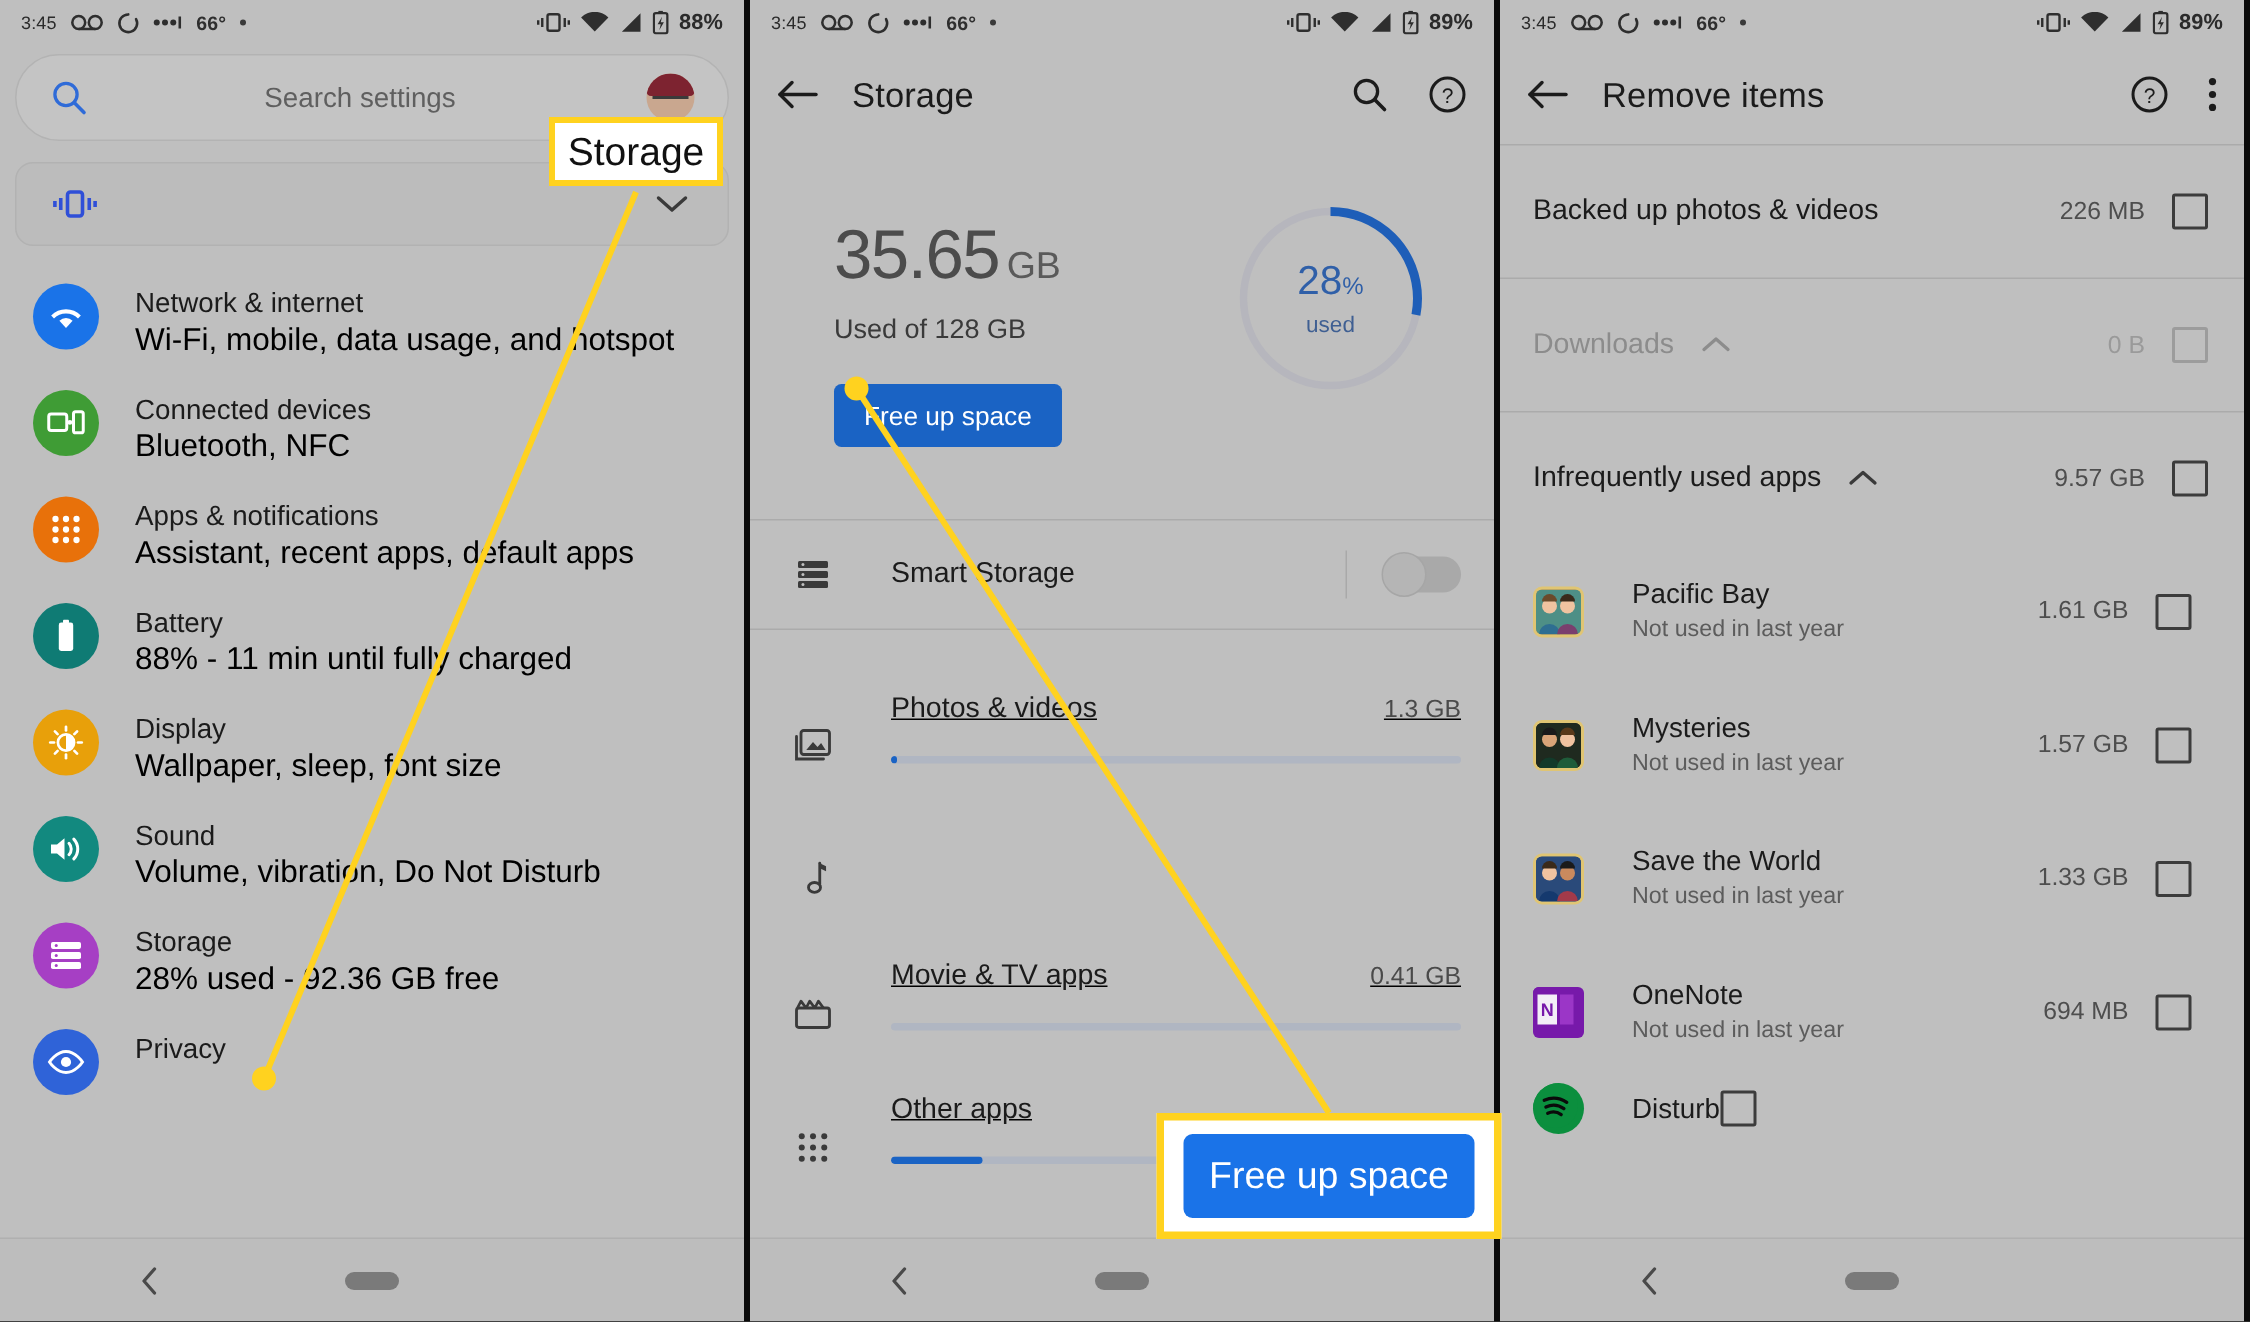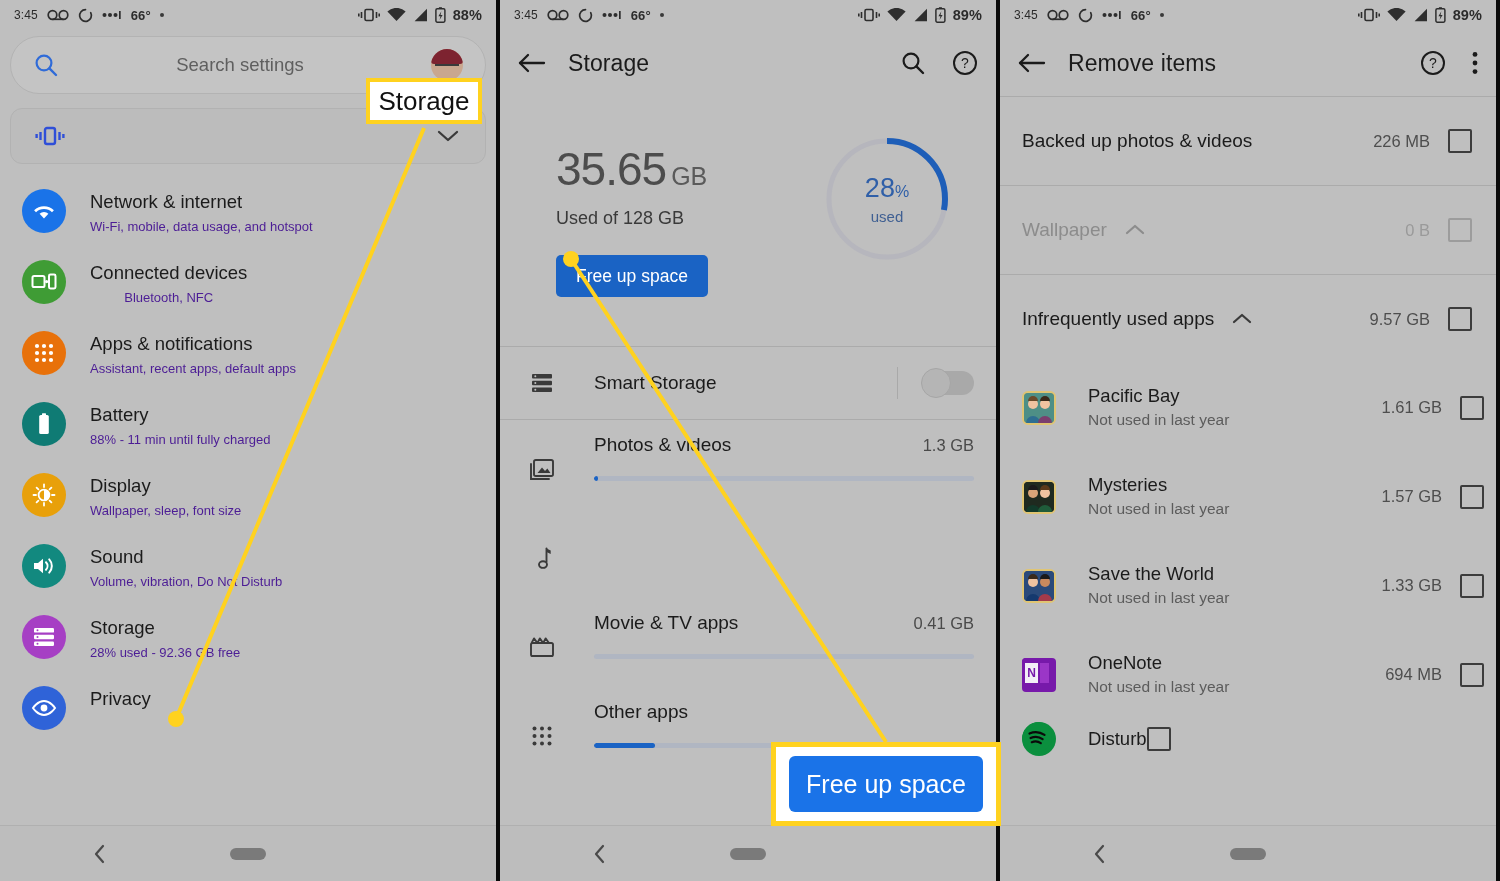--- a/index.html
+++ b/index.html
@@ -76,21 +76,21 @@
 
   .settings-list { margin-top: 14px; }
   .srow { display: flex; align-items: flex-start; padding: 11px 0 11px 22px; }
   .srow .badge {
     width: 44px; height: 44px; border-radius: 50%;
     display: flex; align-items: center; justify-content: center;
     flex: 0 0 44px;
   }
   .srow .txt { margin-left: 24px; padding-top: 1px; }
   .srow .t1 { font-size: 18.5px; color: #1b1b1b; line-height: 24px; }
-  .srow .t2 { font-size: 13px; color: #4c1d95; line-height: 22px; margin-top: 2px; text-align: center; }
+  .srow .t2 { font-size: 21px; color: #000000; line-height: 22px; margin-top: 2px; }
 
   
   .storage-summary {
     display: flex; align-items: flex-start; padding: 34px 26px 0 0;
     position: relative; height: 250px;
   }
   .ss-left { padding-left: 56px; padding-top: 14px; }
   .ss-num { font-size: 46px; color: #4c4c4c; line-height: 50px; letter-spacing: -1px; }
   .ss-num .unit { font-size: 25px; color: #5a5a5a; letter-spacing: 0; margin-left: 5px; }
   .ss-sub { font-size: 18px; color: #3a3a3a; margin-top: 7px; }
@@ -116,21 +116,21 @@
   .smartrow .sep { margin-left: auto; width: 1px; height: 32px; background: #a9a9a9; }
   .toggle {
     margin-left: 26px; width: 50px; height: 24px; border-radius: 12px;
     background: #a9a9a9; position: relative; cursor: pointer;
   }
   .toggle .knob {
     position: absolute; left: -3px; top: -3px; width: 30px; height: 30px;
     border-radius: 50%; background: #b5b5b5; border: 1px solid #a6a6a6;
   }
 
-  .catrow { display: flex; align-items: flex-start; padding: 14px 22px 0; height: 89px; }
+  .catrow { display: flex; align-items: flex-end; padding: 14px 22px 0; height: 89px; text-decoration: underline; }
   .catrow .ic { width: 40px; display: flex; justify-content: center; padding-top: 24px; }
   .catrow .body { flex: 1; margin-left: 32px; }
   .catrow .line1 { display: flex; align-items: baseline; }
   .catrow .nm { font-size: 19px; color: #1b1b1b; }
   .catrow .sz { margin-left: auto; font-size: 16.5px; color: #4a4a4a; }
   .bar {
     margin-top: 20px; height: 5px; border-radius: 3px;
     background: #b0b6c2; position: relative; overflow: hidden;
   }
   .bar .fill {
@@ -147,21 +147,21 @@
   .rrow .lbl.dim { color: #8c8c8c; }
   .rrow .chev { margin-left: 16px; }
   .rrow .sz { margin-left: auto; font-size: 16.5px; color: #4e4e4e; margin-right: 18px; }
   .rrow .sz.dim { color: #9a9a9a; }
   .cbox {
     width: 24px; height: 24px; border: 2px solid #3c3c3c; border-radius: 2px;
     cursor: pointer; flex: 0 0 24px;
   }
   .cbox.dim { border-color: #9c9c9c; }
 
-  .approw { display: flex; align-items: center; height: 89px; padding: 0 12px 0 22px; }
+  .approw { display: flex; align-items: center; height: 89px; padding: 0 35px 0 22px; }
   .approw .appicon {
     width: 34px; height: 34px; border-radius: 6px; flex: 0 0 34px;
     overflow: hidden; position: relative;
   }
   .approw .atxt { margin-left: 32px; }
   .approw .a1 { font-size: 18.5px; color: #1b1b1b; line-height: 24px; }
   .approw .a2 { font-size: 15.5px; color: #5c5c5c; line-height: 22px; margin-top: 1px; }
   .approw .asz { margin-left: auto; font-size: 16.5px; color: #4e4e4e; margin-right: 18px; }
 
   .actionbar {
@@ -759,21 +759,21 @@
 
       <div class="rrow">
         <span class="lbl">Backed up photos &amp; videos</span>
         <span class="sz">226 MB</span>
         <span class="cbox"></span>
       </div>
 
       <div class="divider"></div>
 
       <div class="rrow">
-        <span class="lbl dim">Wallpaper</span>
+        <span class="lbl dim">Downloads</span>
         <span class="chev">
           <svg width="24" height="14" viewBox="0 0 24 14">
               <polyline points="4,10 12,3 20,10" fill="none" stroke="#8c8c8c" stroke-width="2.2" stroke-linecap="round" stroke-linejoin="round"></polyline>
             </svg>
         </span>
         <span class="sz dim">0 B</span>
         <span class="cbox dim"></span>
       </div>
 
       <div class="divider"></div>

